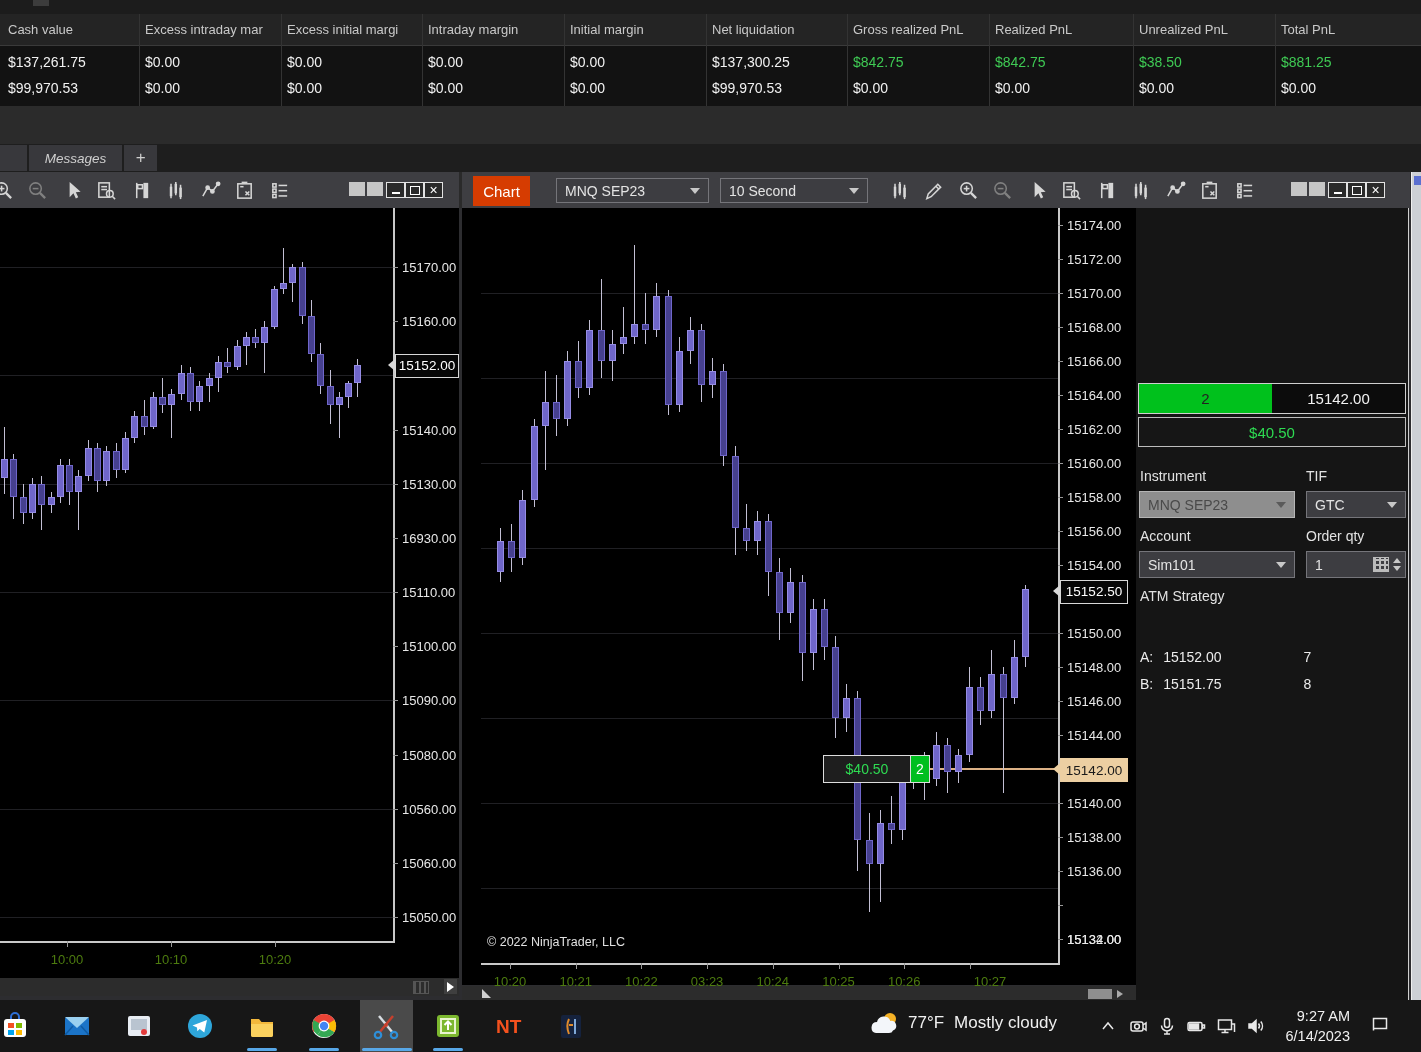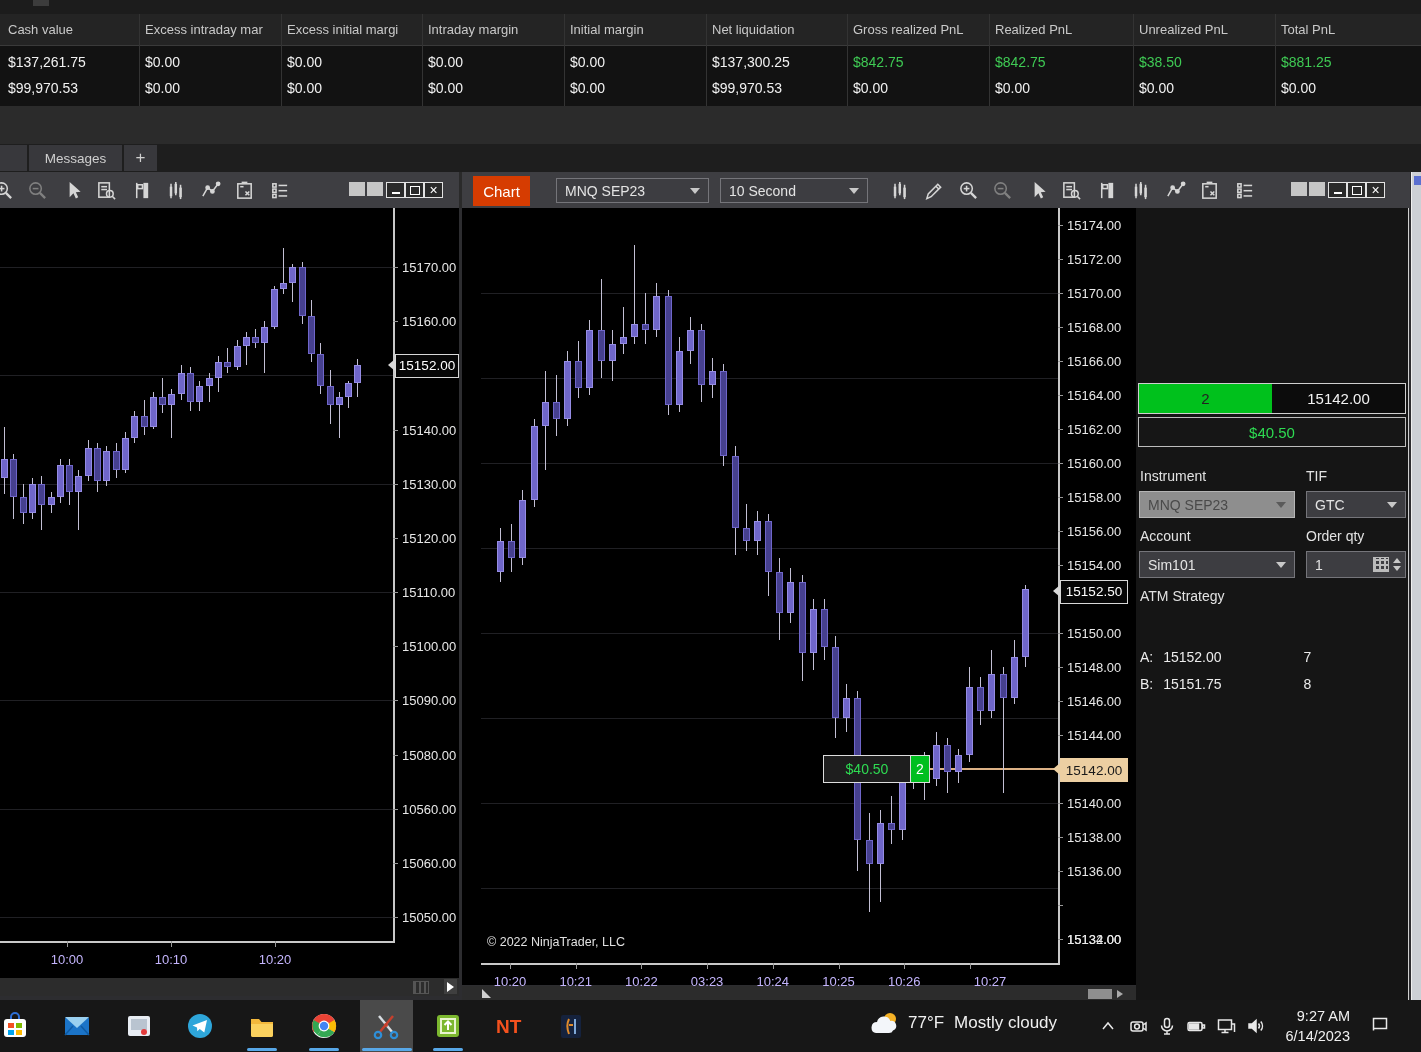--- a/index.html
+++ b/index.html
@@ -12,21 +12,21 @@
   .summary{left:0;top:14px;width:1421px;height:92px;background:#121212;}
   .sum-head{height:31px;background:#242424;border-bottom:1px solid #3a3a3a;position:relative;}
   .sum-cell{position:absolute;font-size:13px;color:#c9c9c9;top:8px;white-space:nowrap;overflow:hidden;}
   .sum-val{position:absolute;font-size:14px;color:#f1f1f1;white-space:nowrap;}
   .sum-sep{position:absolute;top:0;width:1px;height:92px;background:#333;}
   .green{color:#3fca54 !important;}
   .gap{left:0;top:106px;width:1421px;height:38px;background:#2b2b2b;}
   
   .tabrow{left:0;top:144px;width:1421px;height:28px;background:#1e1e1e;}
   .tab{position:absolute;top:1px;height:26px;background:#38383c;color:#cfcfcf;font-size:13.5px;
-       display:flex;align-items:center;justify-content:center;}
+       display:flex;align-items:center;justify-content:center;font-style:italic;}
   
   .toolbar{left:0;top:172px;width:1410px;height:36px;background:#3e3e42;}
   .tbseam{left:459px;top:172px;width:3px;height:36px;background:#2a2a2a;}
   .icon-btn{position:absolute;top:177px;width:26px;height:26px;display:flex;align-items:center;
             justify-content:center;color:#d6d6d6;}
   .icon-btn.dim{color:#808080;}
   .winbtn-solid{position:absolute;top:182px;width:16px;height:14px;background:#c6c6c6;}
   .winbtn{position:absolute;top:182px;width:17px;height:14px;border:1px solid #e3e3e3;background:#2a2a2a;
           display:flex;align-items:center;justify-content:center;color:#fff;font-size:11px;line-height:1;}
   .chart-tab{left:473px;top:176px;width:57px;height:30px;background:#d63c01;color:#fff;font-size:15px;
@@ -40,21 +40,21 @@
   .dom: {}
   .axis-label{position:absolute;color:#e8e8e8;font-size:13px;white-space:nowrap;}
   .tick{position:absolute;background:#999;}
   .gridline{position:absolute;background:#202024;height:1px;}
   .wick{position:absolute;width:1px;background:#c2bfd4;}
   .body-up{position:absolute;background:#6f66c9;border:1px solid #958ce4;box-sizing:border-box;}
   .body-dn{position:absolute;background:#46408f;border:1px solid #6f66c9;box-sizing:border-box;}
   .pricemark{position:absolute;background:#060606;border:1px solid #d8d8d8;color:#fff;font-size:13.5px;
              display:flex;align-items:center;justify-content:center;}
   .pm-arrow{position:absolute;width:0;height:0;border-top:6px solid transparent;border-bottom:6px solid transparent;}
-  .timebar-label{position:absolute;color:#c4b5fd;font-size:13px;transform:translateX(-50%);}
+  .timebar-label{position:absolute;color:#4d7c0f;font-size:13px;transform:translateX(-50%);}
   .scrollstrip{position:absolute;background:#2c2c2c;}
   
   .dom-panel{left:1136px;top:208px;width:273px;height:795px;background:#151515;border-right:1px solid #cfcfcf;box-sizing:border-box;}
   .dom-label{position:absolute;color:#e2e2e2;font-size:14px;white-space:nowrap;}
   .dom-quote{position:absolute;color:#ececec;font-size:14px;white-space:nowrap;}
   
   .taskbar{left:0;top:1000px;width:1421px;height:52px;background:#171717;}
   .tb-ico{position:absolute;top:1008px;width:36px;height:36px;display:flex;align-items:center;justify-content:center;}
   .tb-under{position:absolute;top:1048px;height:3px;background:#58a8e8;border-radius:2px;}
   .tray{position:absolute;color:#f0f0f0;}
@@ -416,21 +416,21 @@
       <div style="position: absolute; left: 393px; top: 0px; width: 1.5px; height: 733px; background: rgb(201, 201, 201);"></div>
       <div style="position: absolute; left: 0px; top: 733px; width: 395px; height: 1.5px; background: rgb(201, 201, 201);"></div>
       <div class="axis-label" style="left: 402px; top: 52px;">15170.00</div>
       <div class="tick" style="left: 393px; top: 59px; width: 5px; height: 1px;"></div>
       <div class="axis-label" style="left: 402px; top: 106.167px;">15160.00</div>
       <div class="tick" style="left: 393px; top: 113.167px; width: 5px; height: 1px;"></div>
       <div class="axis-label" style="left: 402px; top: 214.501px;">15140.00</div>
       <div class="tick" style="left: 393px; top: 221.501px; width: 5px; height: 1px;"></div>
       <div class="axis-label" style="left: 402px; top: 268.668px;">15130.00</div>
       <div class="tick" style="left: 393px; top: 275.668px; width: 5px; height: 1px;"></div>
-      <div class="axis-label" style="left: 402px; top: 322.835px;">15120.00</div>
+      <div class="axis-label" style="left: 402px; top: 322.835px;">16930.00</div>
       <div class="tick" style="left: 393px; top: 329.835px; width: 5px; height: 1px;"></div>
       <div class="axis-label" style="left: 402px; top: 377.002px;">15110.00</div>
       <div class="tick" style="left: 393px; top: 384.002px; width: 5px; height: 1px;"></div>
       <div class="axis-label" style="left: 402px; top: 431.169px;">15100.00</div>
       <div class="tick" style="left: 393px; top: 438.169px; width: 5px; height: 1px;"></div>
       <div class="axis-label" style="left: 402px; top: 485.336px;">15090.00</div>
       <div class="tick" style="left: 393px; top: 492.336px; width: 5px; height: 1px;"></div>
       <div class="axis-label" style="left: 402px; top: 539.503px;">15080.00</div>
       <div class="tick" style="left: 393px; top: 546.503px; width: 5px; height: 1px;"></div>
       <div class="axis-label" style="left: 402px; top: 593.67px;">10560.00</div>

